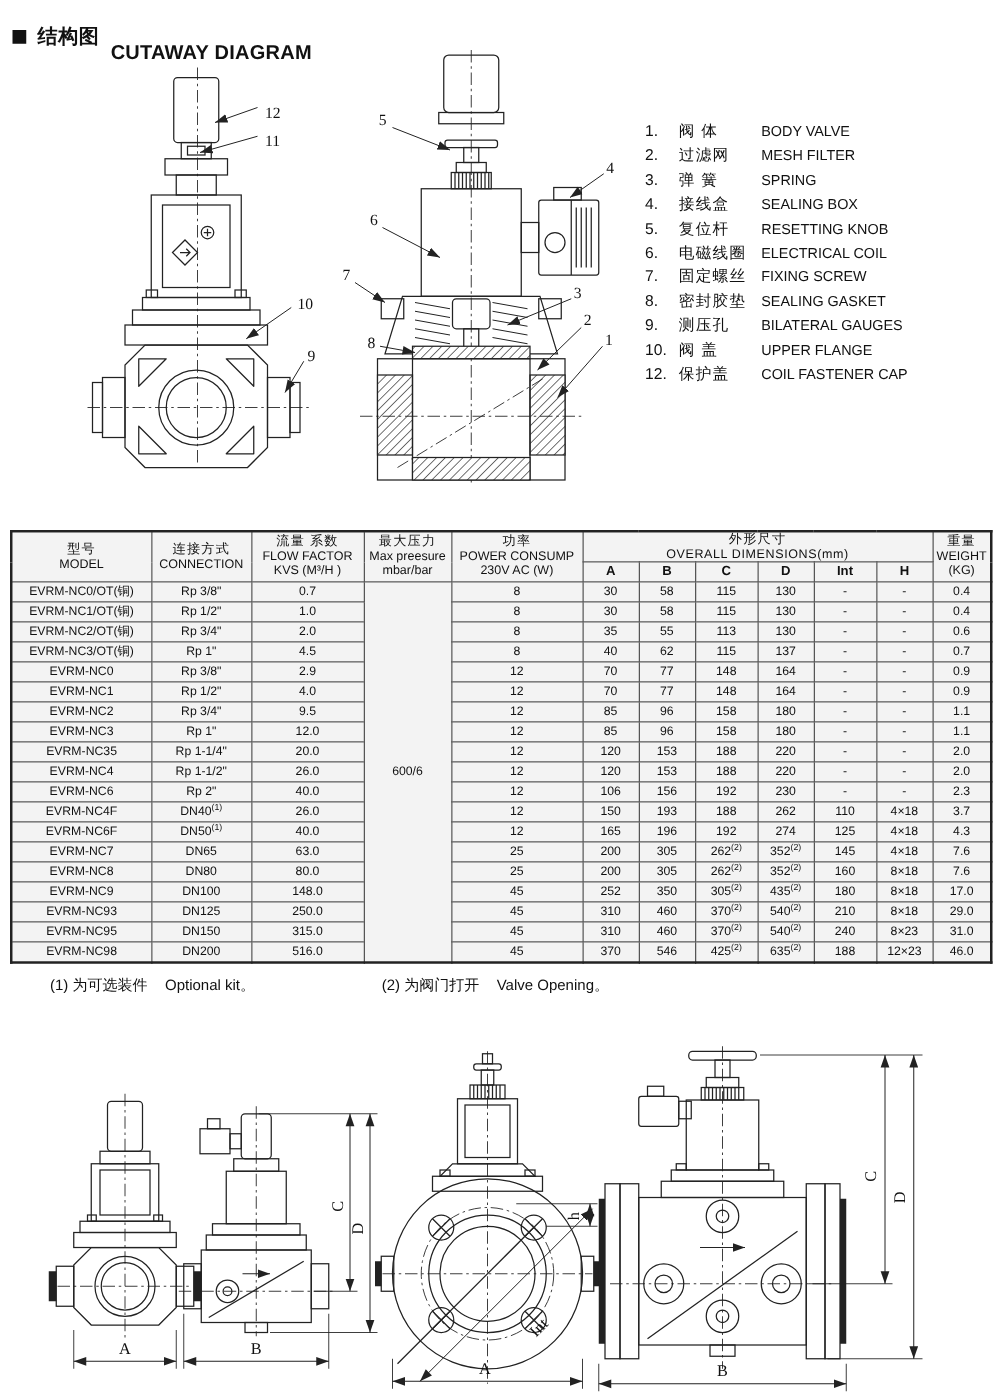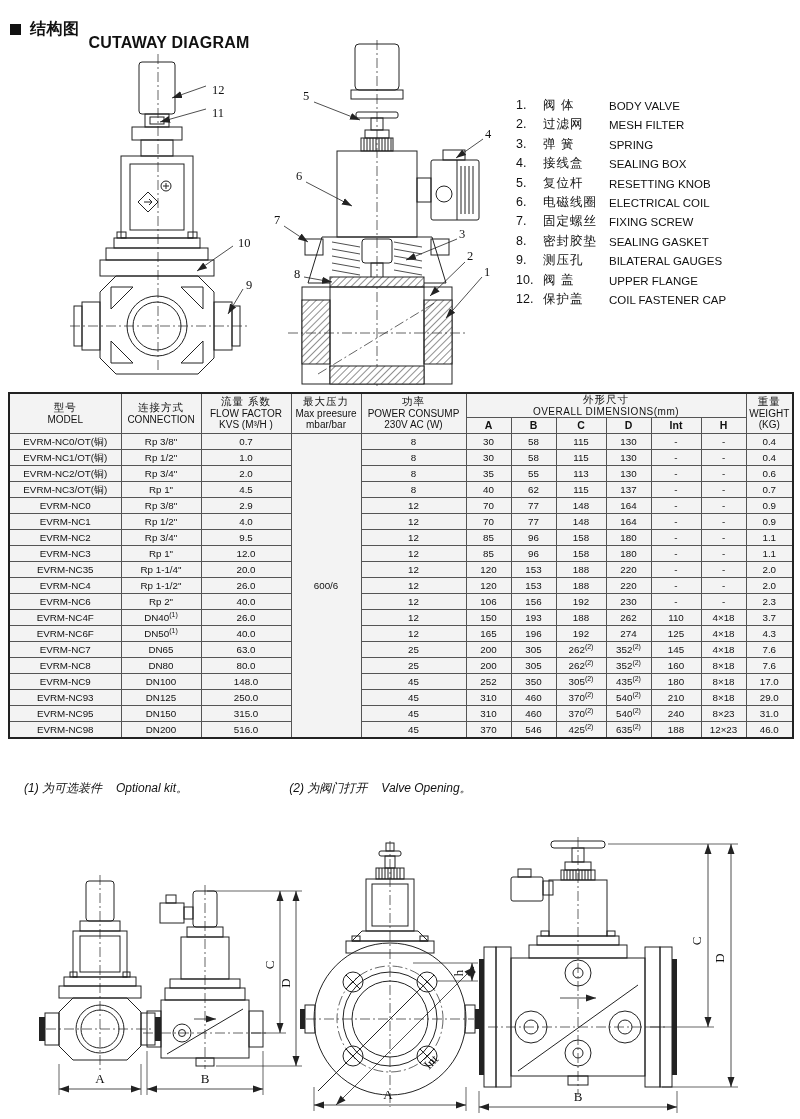--- a/index.html
+++ b/index.html
@@ -19,33 +19,33 @@
   .parts .en{font-size:11.5px;padding-top:1px;}
   
   .ln{fill:none;stroke:#222;stroke-width:1;}
   .cl{fill:none;stroke:#222;stroke-width:.7;stroke-dasharray:10 3 2 3;}
   .ld{fill:none;stroke:#222;stroke-width:.8;}
   .dim{fill:none;stroke:#222;stroke-width:.8;}
   .th{fill:none;stroke:#222;stroke-width:.7;}
   svg text{font-family:"Liberation Serif",serif;font-size:12.5px;fill:#111;}
   .dt{font-size:13px;text-anchor:middle;}
   
-  .specwrap{position:absolute;left:8px;top:392px;width:644px;}
+  .specwrap{position:absolute;left:8px;top:424px;width:644px;}
   table{border-collapse:collapse;table-layout:fixed;width:784px;font-size:10px;}
   th,td{border:1px solid #555;background:#f3f3f3;text-align:center;padding:0;
         overflow:hidden;white-space:nowrap;}
   table{border:2px solid #222;}
   thead th{font-size:10px;font-weight:normal;line-height:11.5px;vertical-align:middle;}
   thead .cnh{font-size:10.5px;letter-spacing:1px;}
   thead tr.dimrow th{font-weight:bold;font-size:10.5px;height:15px;}
   tbody td{height:15px;line-height:15px;font-size:9.8px;}
   sup{font-size:7px;line-height:0;}
   
   .notes{position:absolute;left:24px;top:778px;font-size:12px;line-height:21px;white-space:nowrap;}
-  .notes .ind{font-style:italic;}
+  .notes .ind{margin-left:16px;}
   .notes .w1{display:inline-block;width:212px;}
   .notes .w2{display:inline-block;width:262px;}
   .gap{display:inline-block;width:14px;}
   
   .bottom{position:absolute;left:0;top:833px;width:800px;height:286px;}
 </style>
 </head>
 <body>
 
 <div class="page">

